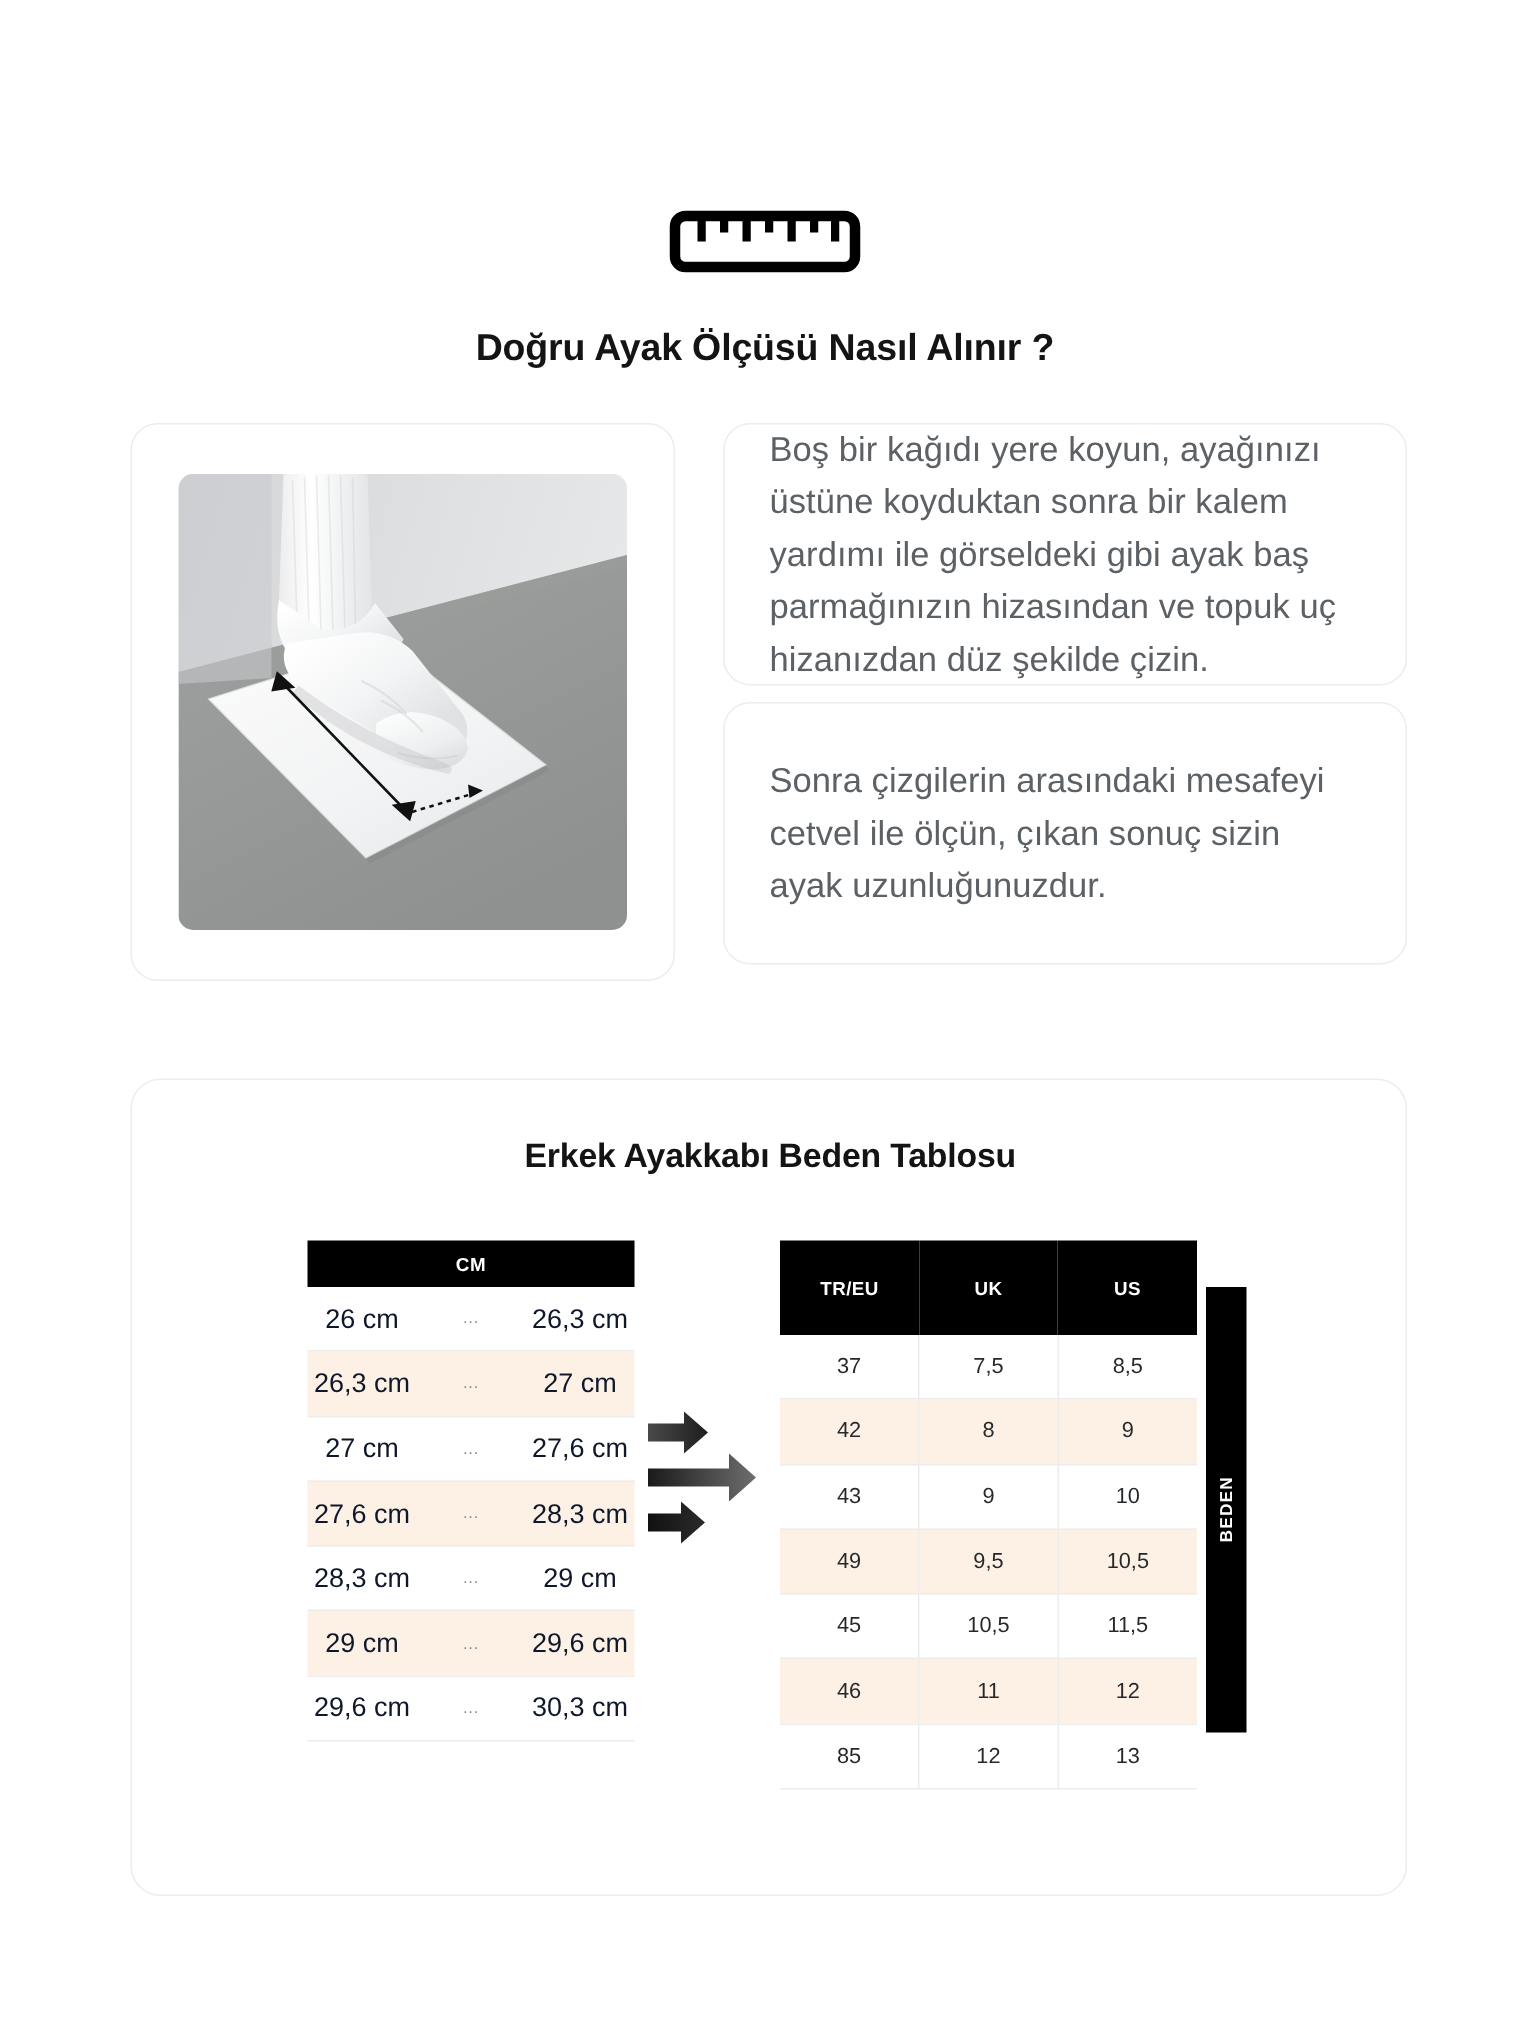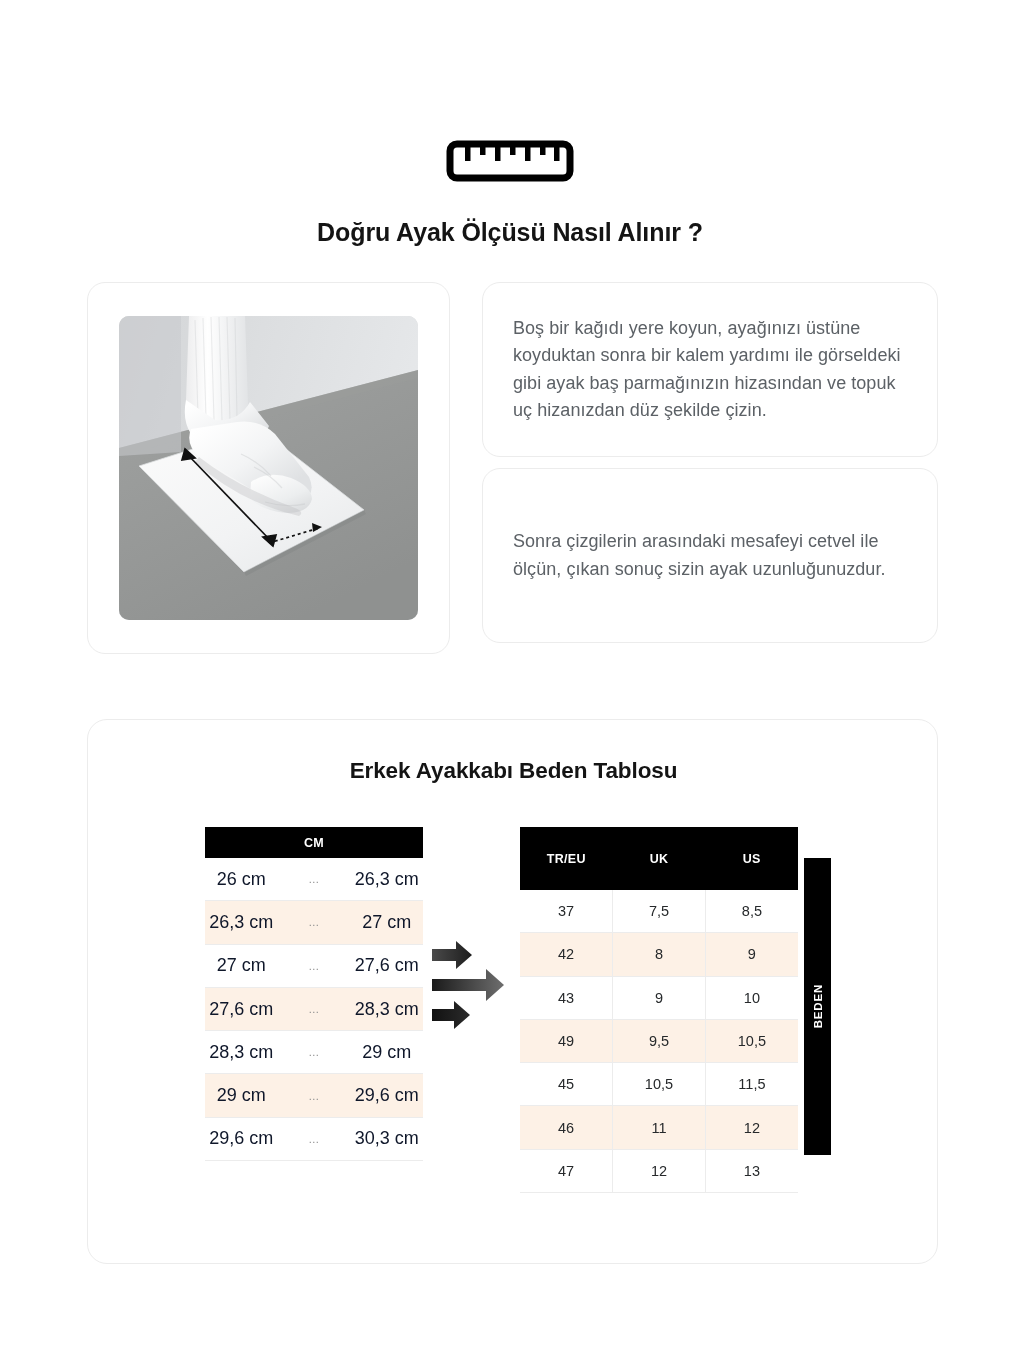--- a/index.html
+++ b/index.html
@@ -103,21 +103,21 @@
     top: 0;
     width: 456px;
     height: 175px;
   }
   .text-card-2 {
     top: 186px;
     width: 456px;
     height: 175px;
   }
   .card-text {
-    font-size: 18px;
+    font-size: 23px;
     line-height: 1.52;
     color: #5c6166;
     letter-spacing: 0.05px;
   }
 
   
   .table-card {
     position: absolute;
     left: 87px;
     top: 686px;
@@ -487,21 +487,21 @@
               <td>45</td>
               <td>10,5</td>
               <td>11,5</td>
             </tr>
             <tr class="alt">
               <td>46</td>
               <td>11</td>
               <td>12</td>
             </tr>
             <tr>
-              <td>47</td>
+              <td>85</td>
               <td>12</td>
               <td>13</td>
             </tr>
           </tbody>
         </table>
 
         <div class="beden-bar">
           <span class="beden-text">BEDEN</span>
         </div>
       </div>

